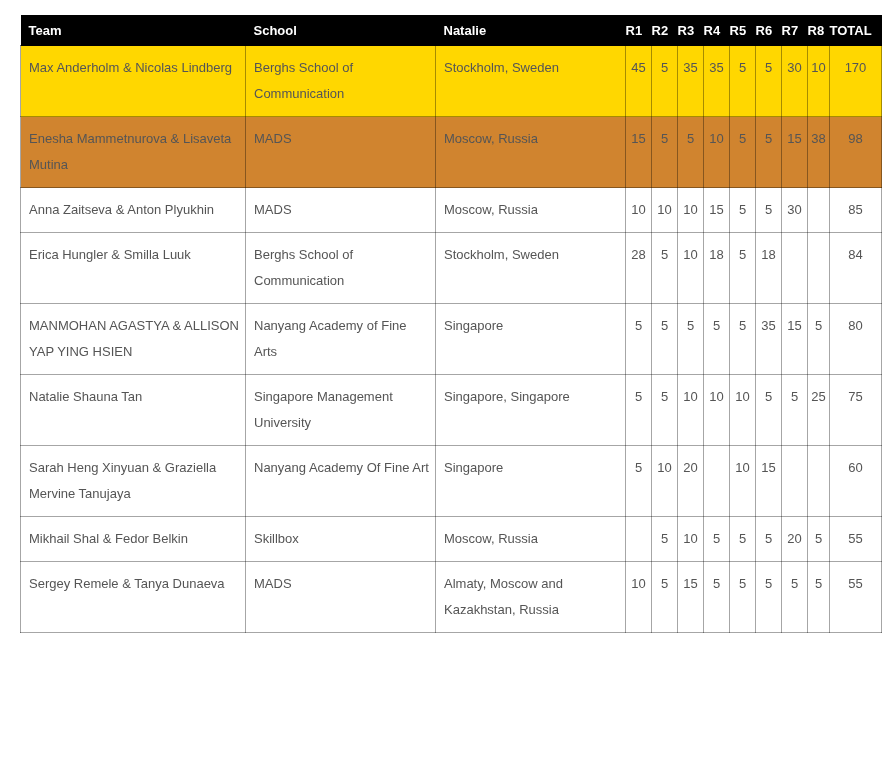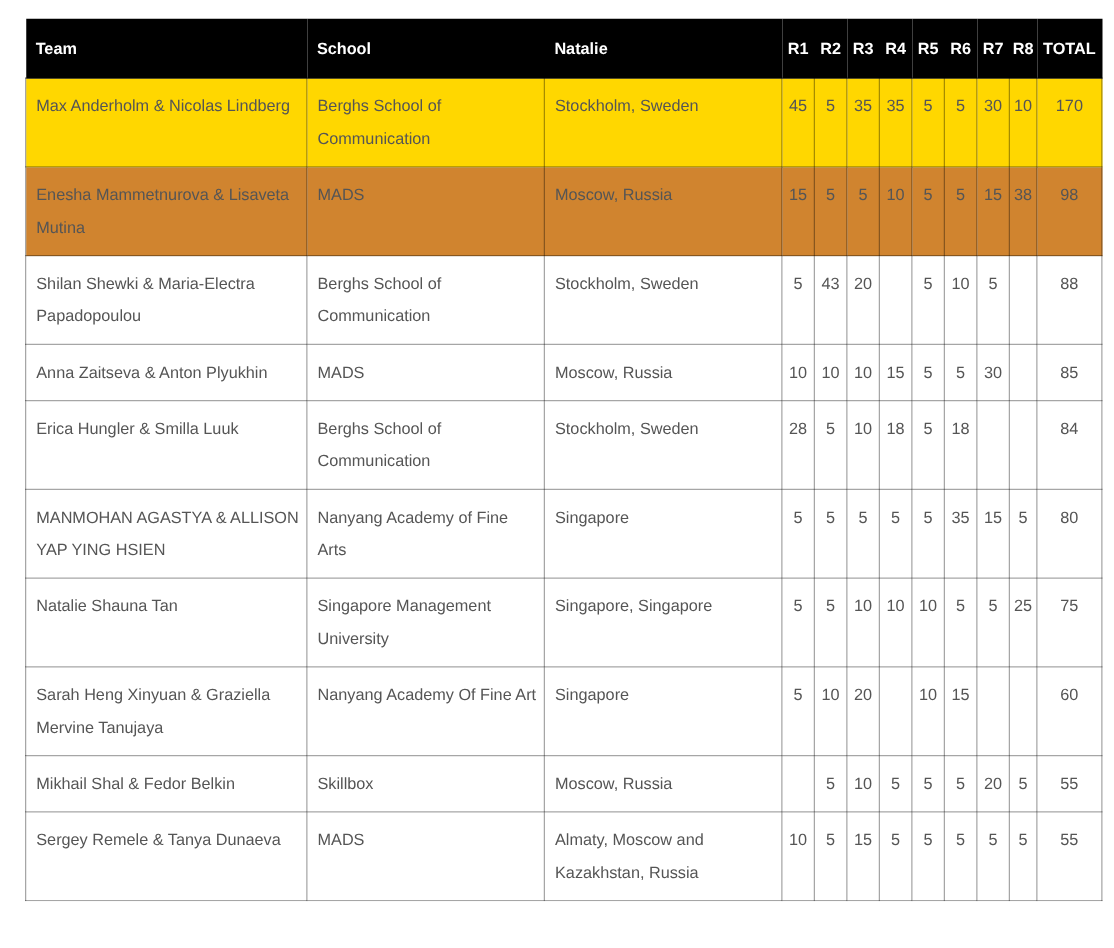--- a/index.html
+++ b/index.html
@@ -26,29 +26,29 @@
   col.c-location { width: 190px; }
   col.c-score { width: 26px; }
   col.c-r8 { width: 22px; }
   col.c-total { width: 52px; }
 
   thead th {
     background: var(--header-bg, #000000);
     color: var(--header-text, #ffffff);
     font-weight: bold;
     font-size: 13px;
-    height: 47px;
+    height: 30px;
     vertical-align: middle;
     text-align: left;
     padding: 0 0 0 8px;
     border: 0;
   }
   thead th.kind-score,
   thead th.kind-total {
-    text-align: center;
+    text-align: left;
     padding: 0;
   }
 
   tbody td {
     border: 1px solid rgba(0, 0, 0, 0.35);
     vertical-align: top;
     padding: 9px 4px 9px 8px;
     line-height: 26px;
     background: #ffffff;
   }
@@ -123,34 +123,20 @@
           <td class="kind-score">5</td>
           <td class="kind-score">5</td>
           <td class="kind-score">10</td>
           <td class="kind-score">5</td>
           <td class="kind-score">5</td>
           <td class="kind-score">15</td>
           <td class="kind-score">38</td>
           <td class="kind-total">98</td>
         </tr>
         <tr>
-          <td class="kind-text">Shilan Shewki &amp; Maria-Electra Papadopoulou</td>
-          <td class="kind-text">Berghs School of Communication</td>
-          <td class="kind-text">Stockholm, Sweden</td>
-          <td class="kind-score">5</td>
-          <td class="kind-score">43</td>
-          <td class="kind-score">20</td>
-          <td class="kind-score"></td>
-          <td class="kind-score">5</td>
-          <td class="kind-score">10</td>
-          <td class="kind-score">5</td>
-          <td class="kind-score"></td>
-          <td class="kind-total">88</td>
-        </tr>
-        <tr>
           <td class="kind-text">Anna Zaitseva &amp; Anton Plyukhin</td>
           <td class="kind-text">MADS</td>
           <td class="kind-text">Moscow, Russia</td>
           <td class="kind-score">10</td>
           <td class="kind-score">10</td>
           <td class="kind-score">10</td>
           <td class="kind-score">15</td>
           <td class="kind-score">5</td>
           <td class="kind-score">5</td>
           <td class="kind-score">30</td>

